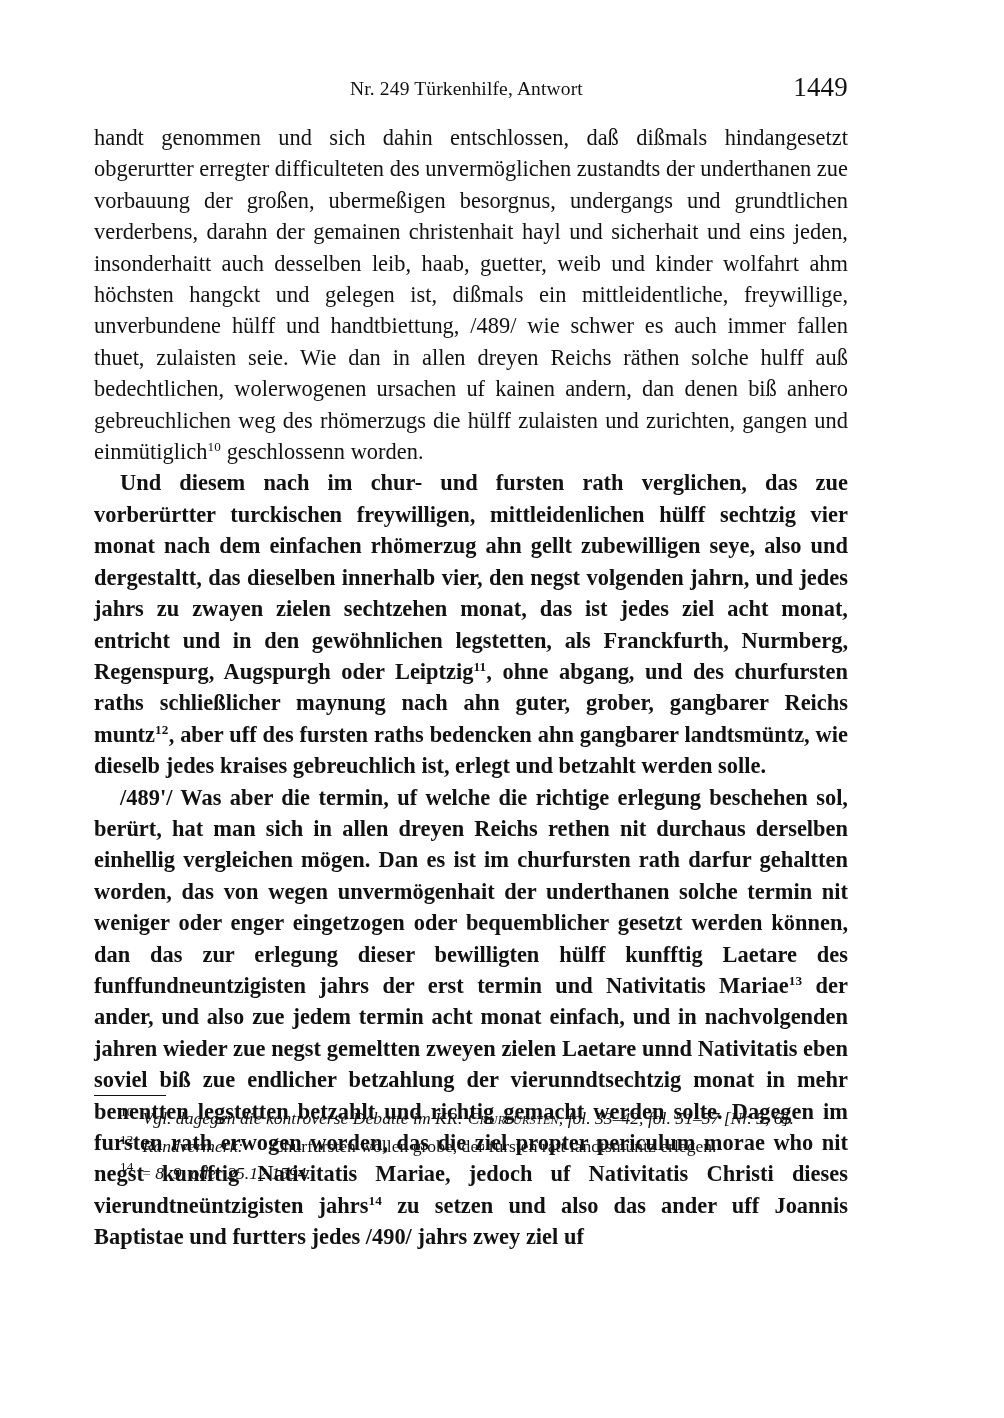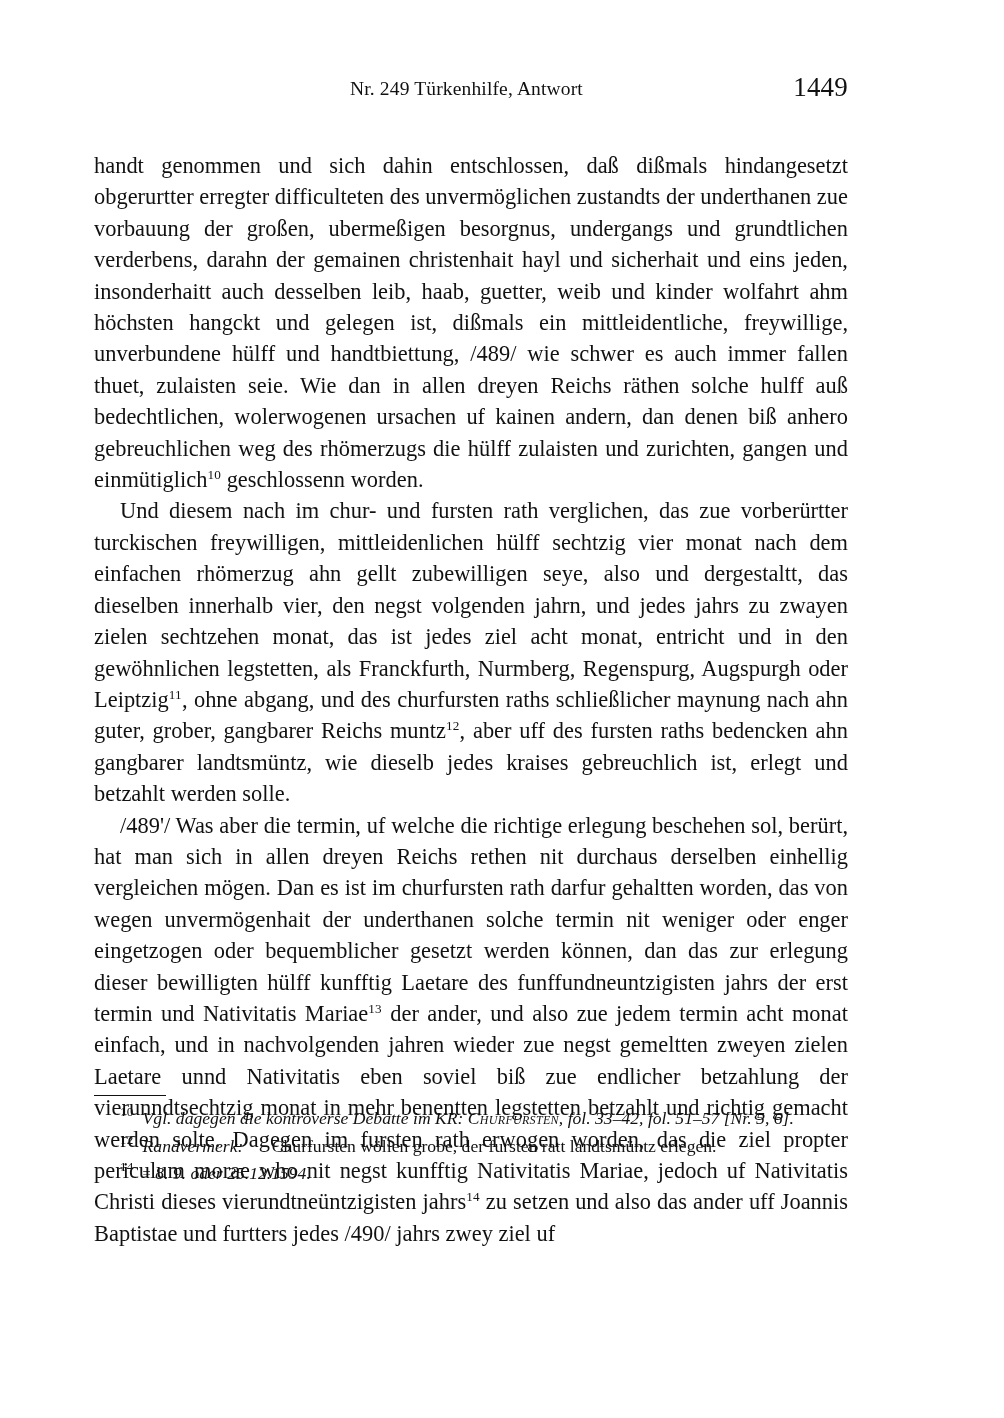--- a/index.html
+++ b/index.html
@@ -48,33 +48,33 @@
     letter-spacing: 0.2px;
     white-space: nowrap;
   }
 
   
   .body-text {
     position: absolute;
     left: 94px;
     top: 122px;
     width: 754px;
-    margin-top: 28px;
   }
   .para {
     font-size: 22.4px;
     line-height: 31.4px;
     text-align: justify;
     text-justify: inter-word;
     margin: 0;
     hyphens: manual;
     letter-spacing: 0.02px;
   }
   .para.indent {
     text-indent: 26px;
+    font-weight: bold;
   }
   
   .para { text-align-last: left; }
 
   sup.fn {
     font-size: 13.2px;
     vertical-align: 0.62em;
     line-height: 0;
     letter-spacing: 0.2px;
   }

